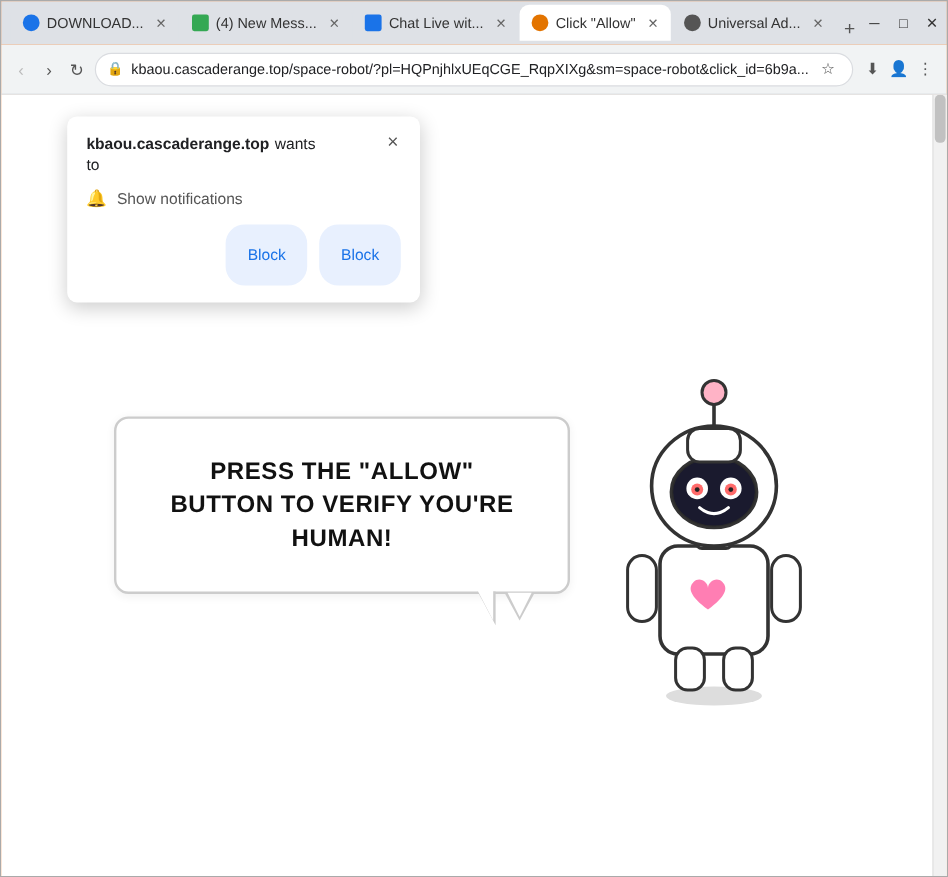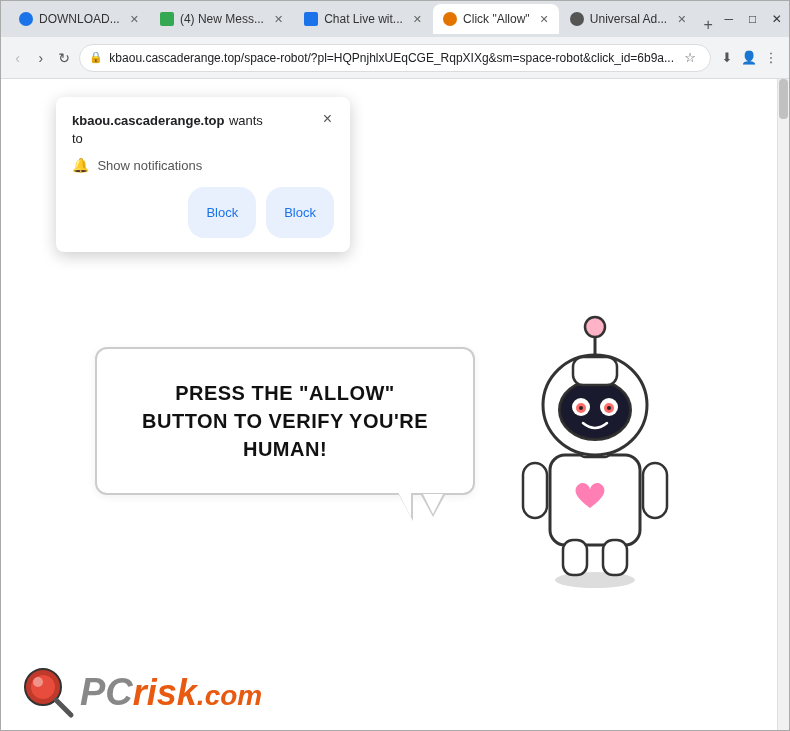--- a/index.html
+++ b/index.html
@@ -194,33 +194,19 @@
             <path d="M88 128 Q100 138 112 128" stroke="white" stroke-width="2.5" fill="none" stroke-linecap="round"></path>
 
             <line x1="100" y1="62" x2="100" y2="40" stroke="#333" stroke-width="3"></line>
             <circle cx="100" cy="32" r="10" fill="#ffb3c6" stroke="#333" stroke-width="2.5"></circle>
 
             <rect x="78" y="62" width="44" height="28" rx="10" fill="white" stroke="#333" stroke-width="2.5"></rect>
           </svg>
         </div>
       </div>
 
-      <div style="position: absolute; bottom: 10px; left: 20px; display: flex; align-items: center; gap: 4px;">
-
-        <svg width="55" height="55" viewBox="0 0 55 55">
-          <circle cx="22" cy="22" r="18" fill="#c0392b" stroke="#333" stroke-width="2"></circle>
-          <circle cx="22" cy="22" r="12" fill="#e74c3c"></circle>
-          <circle cx="17" cy="17" r="5" fill="#fff" opacity="0.4"></circle>
-          <line x1="35" y1="35" x2="50" y2="50" stroke="#555" stroke-width="5" stroke-linecap="round"></line>
-        </svg>
-        <div style="display: flex; align-items: baseline;">
-          <span style="font-size: 38px; font-weight: 900; color: #888; font-style: italic; font-family: Arial, sans-serif;">PC</span>
-          <span style="font-size: 36px; font-weight: 900; color: #e85a10; font-style: italic; font-family: Arial, sans-serif;">risk</span>
-          <span style="font-size: 28px; font-weight: 700; color: #e85a10; font-style: italic; font-family: Arial, sans-serif;">.com</span>
-        </div>
-      </div>
     </div>
 
     <div class="scrollbar">
       <div class="scrollbar-thumb"></div>
     </div>
   </div>
 </div>
 
 </body></html>

